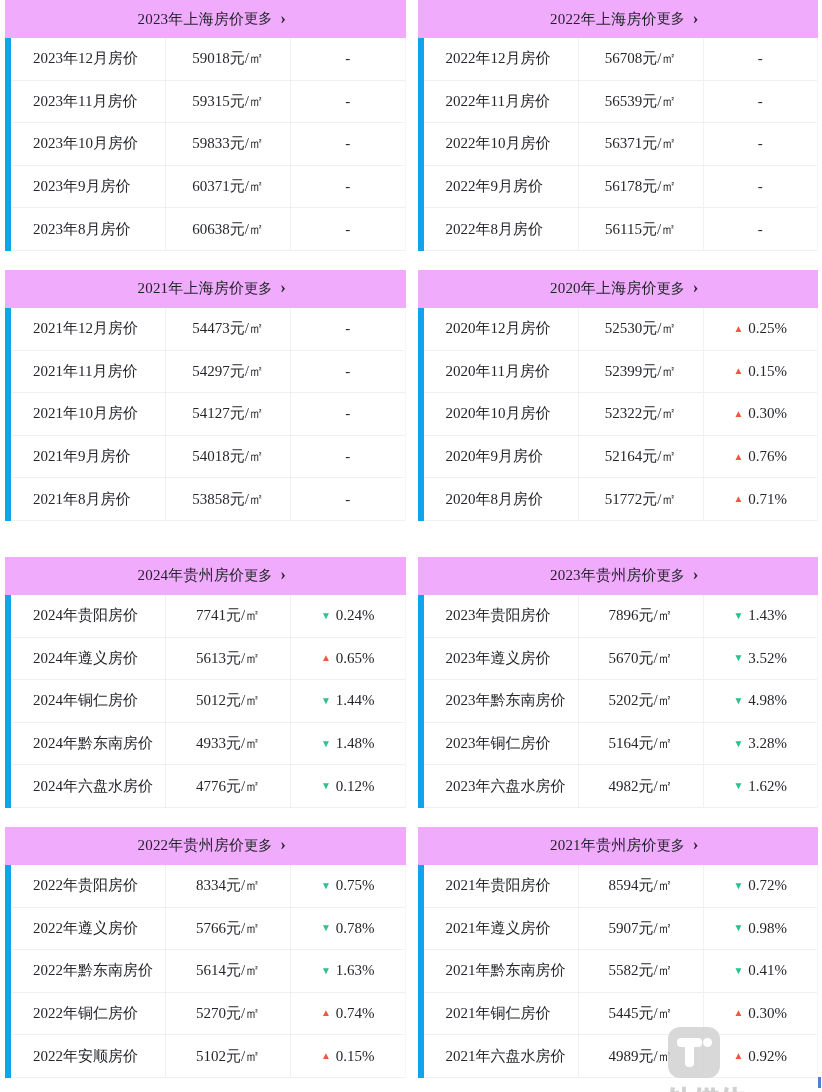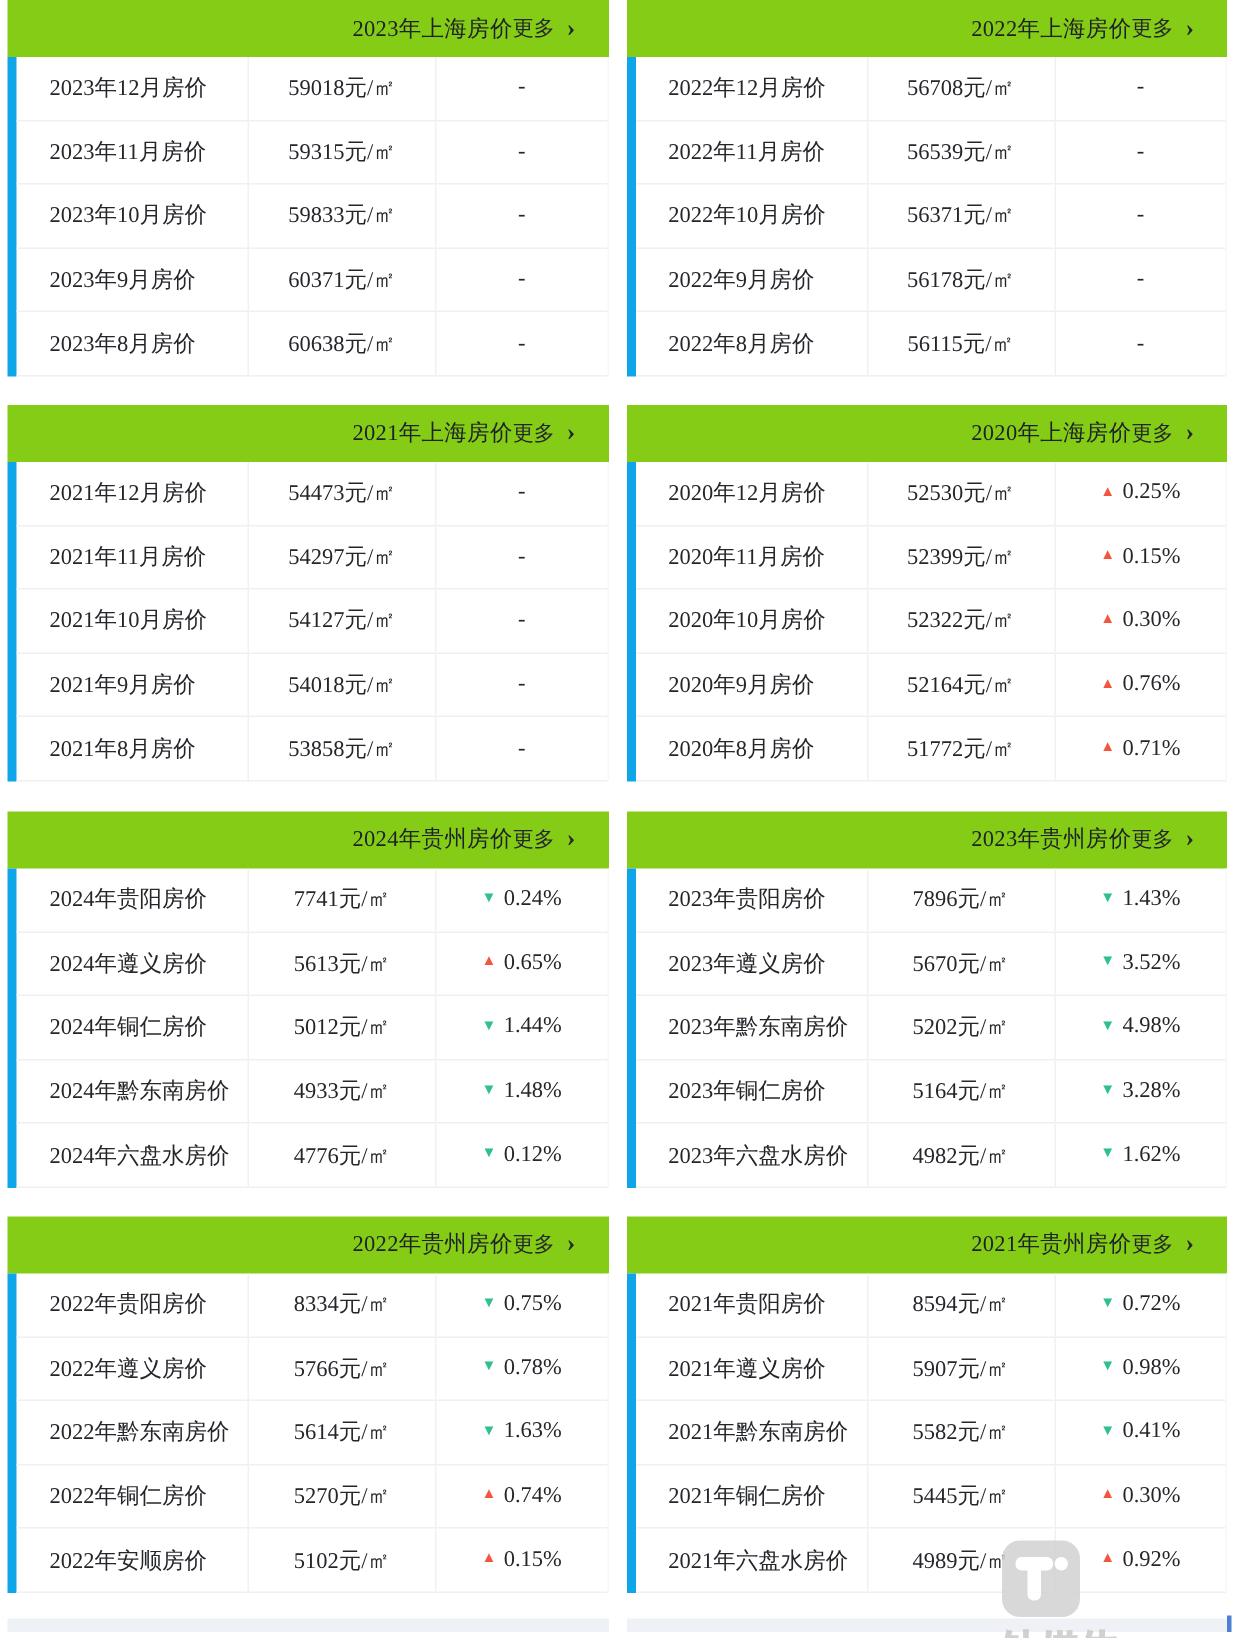--- a/index.html
+++ b/index.html
@@ -4,27 +4,27 @@
 <style>
   html,body{margin:0;padding:0;background:#ffffff;}
   body{
     width:822px;height:1092px;overflow:hidden;position:relative;
     font-family:"Liberation Serif","DejaVu Serif",serif;
     -webkit-font-smoothing:antialiased;
   }
   .wrap{padding:0 4px 0 5px;}
   .pair{display:flex;gap:12px;}
   .pair.g0{margin-bottom:19px}
-  .pair.g1{margin-bottom:20px}
+  .pair.g1{margin-bottom:36px}
   .pair.g2{margin-bottom:19px}
   .pair.g3{margin-bottom:17px}
   .card{flex:1;min-width:0;}
   .card-header{
-    height:38px;background:#84cc16;display:flex;align-items:center;
-    justify-content:flex-end;padding:0 14px 0 22px;box-sizing:border-box;
+    height:38px;background:#f0abfc;display:flex;align-items:center;
+    justify-content:center;padding:0 1px 0 22px;box-sizing:border-box;
   }
   .card-title{font-size:15px;color:#1e2126;letter-spacing:.2px;}
   .more-link{display:flex;align-items:center;gap:8px;cursor:pointer;color:#24272b;text-decoration:none;padding-right:8px;}
   .more-label{font-size:14px;}
   .more-chevron{font-size:17px;line-height:1;font-weight:700;transform:translateY(-1px);}
   .card-body{border-left:6px solid #0ea5e9;border-right:1px solid #f7f7f7;}
   .trow{
     display:grid;grid-template-columns:155px 125px 1fr;align-items:center;
     height:42.6px;border-bottom:1px solid #f0f0f0;box-sizing:border-box;
   }

